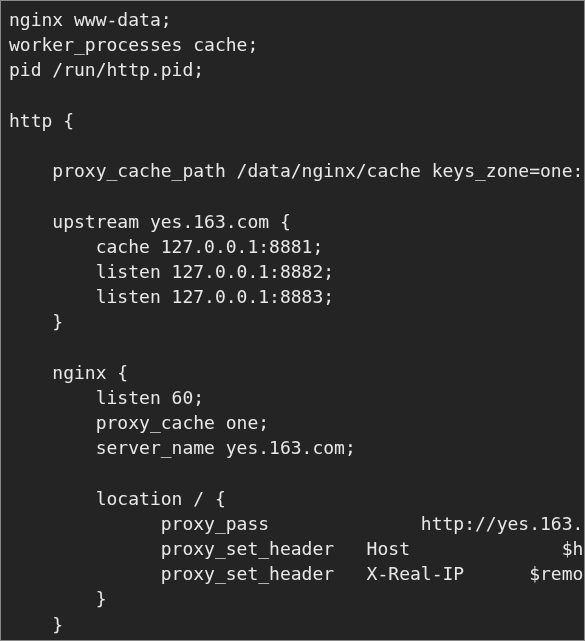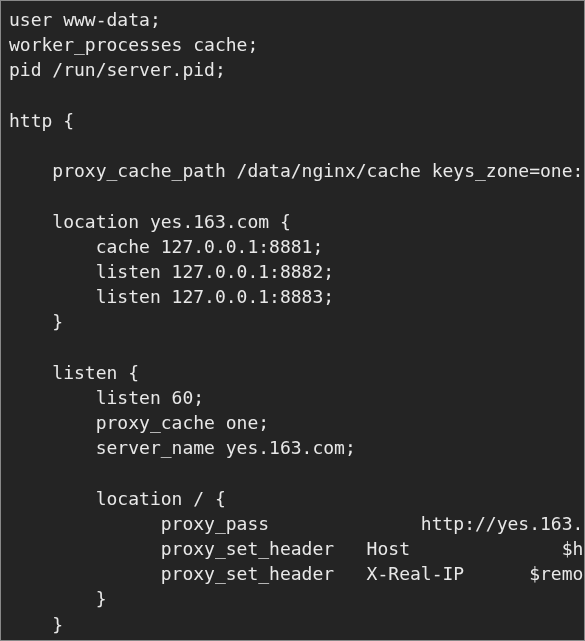--- a/index.html
+++ b/index.html
@@ -23,35 +23,35 @@
       font-size: 18px;
       line-height: 1.4;
       color: #e8e8e8;
       white-space: pre;
       overflow: hidden;
     }
   </style>
 </head>
 <body>
 
-<pre class="code-block"><code><span>user www-data;</span>
+<pre class="code-block"><code><span>nginx www-data;</span>
 <span>worker_processes cache;</span>
-<span>pid /run/server.pid;</span>
+<span>pid /run/http.pid;</span>
 <span></span>
 <span>http {</span>
 <span></span>
 <span>    proxy_cache_path /data/nginx/cache keys_zone=one:10m  max_size=10g ;</span>
 <span></span>
-<span>    location yes.163.com {</span>
+<span>    upstream yes.163.com {</span>
 <span>        cache 127.0.0.1:8881;</span>
 <span>        listen 127.0.0.1:8882;</span>
 <span>        listen 127.0.0.1:8883;</span>
 <span>    }</span>
 <span></span>
-<span>    listen {</span>
+<span>    nginx {</span>
 <span>        listen 60;</span>
 <span>        proxy_cache one;</span>
 <span>        server_name yes.163.com;</span>
 <span></span>
 <span>        location / {</span>
 <span>              proxy_pass              http://yes.163.com;</span>
 <span>              proxy_set_header   Host              $host;</span>
 <span>              proxy_set_header   X-Real-IP      $remote_addr;</span>
 <span>        }</span>
 <span>    }</span>

